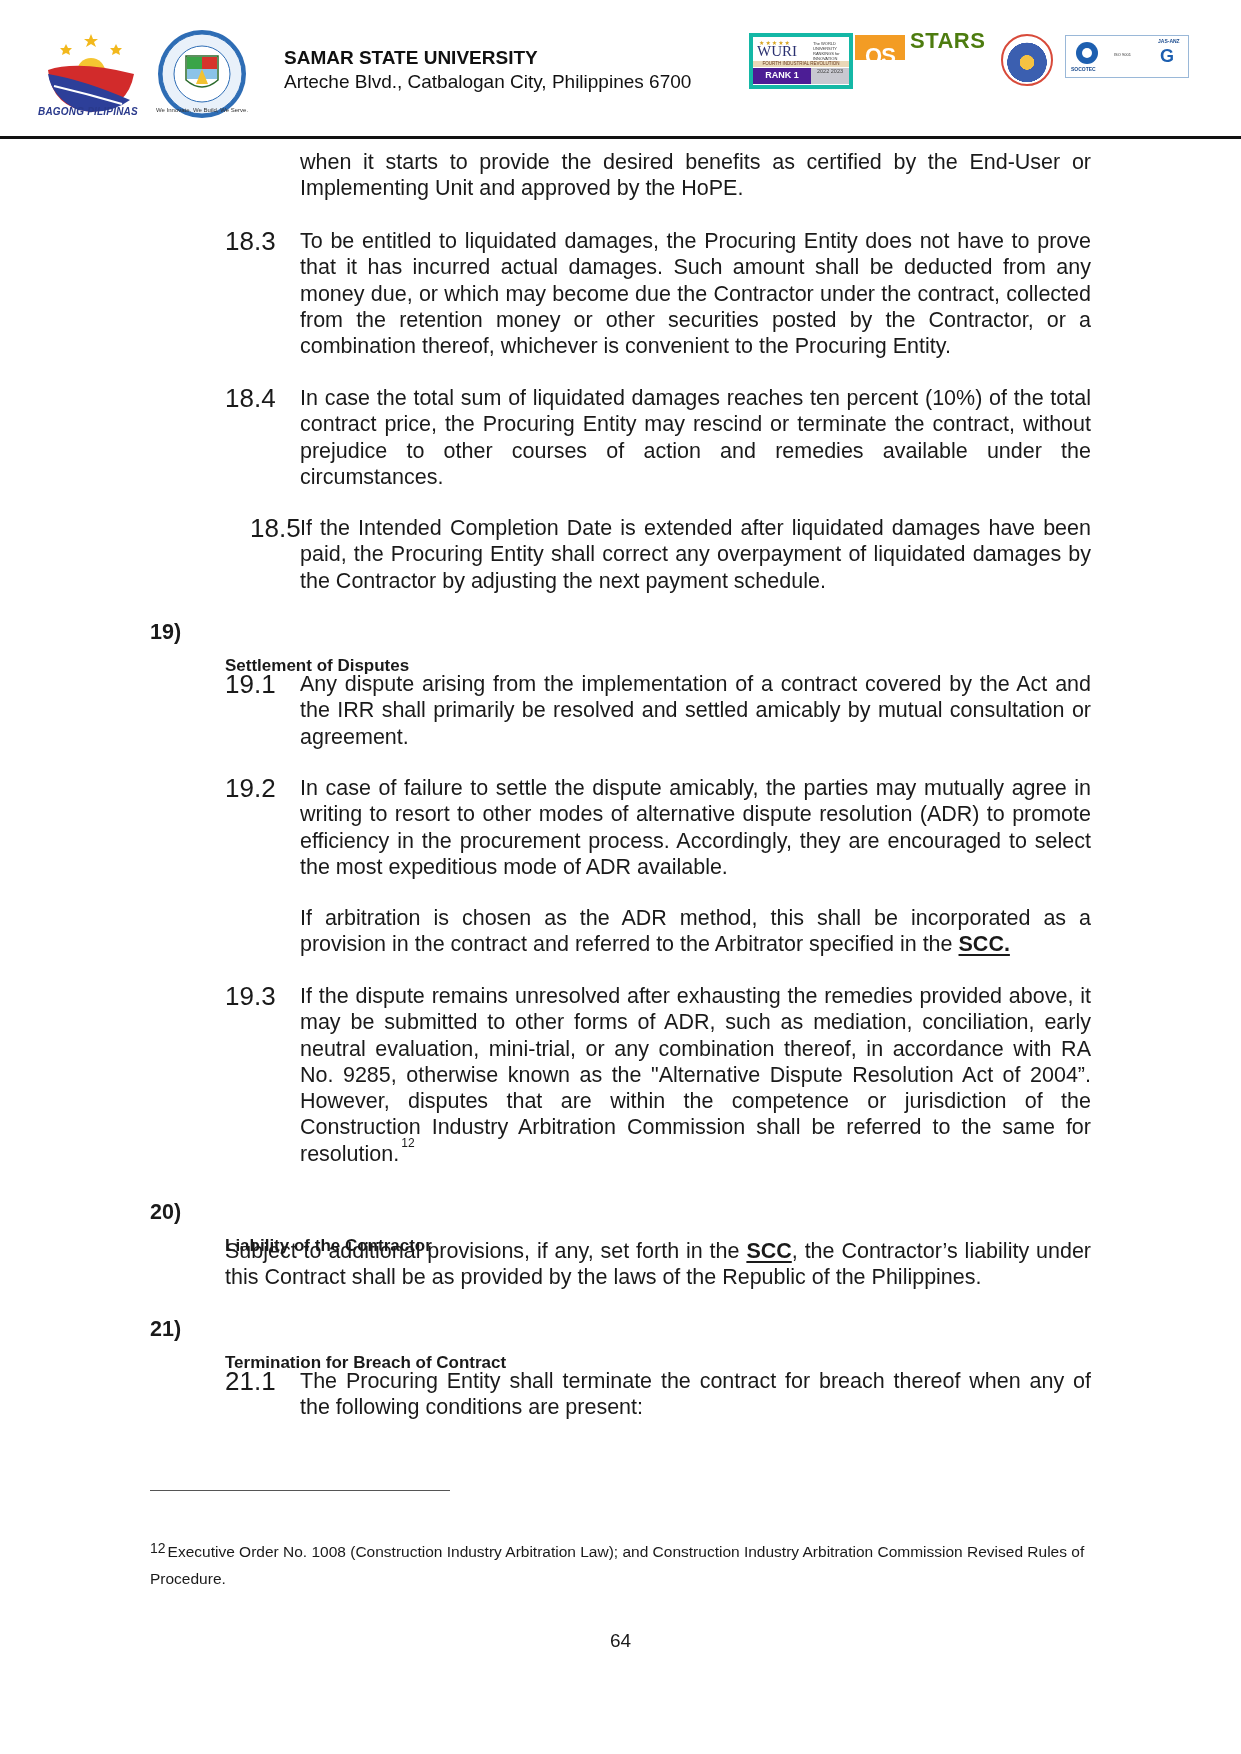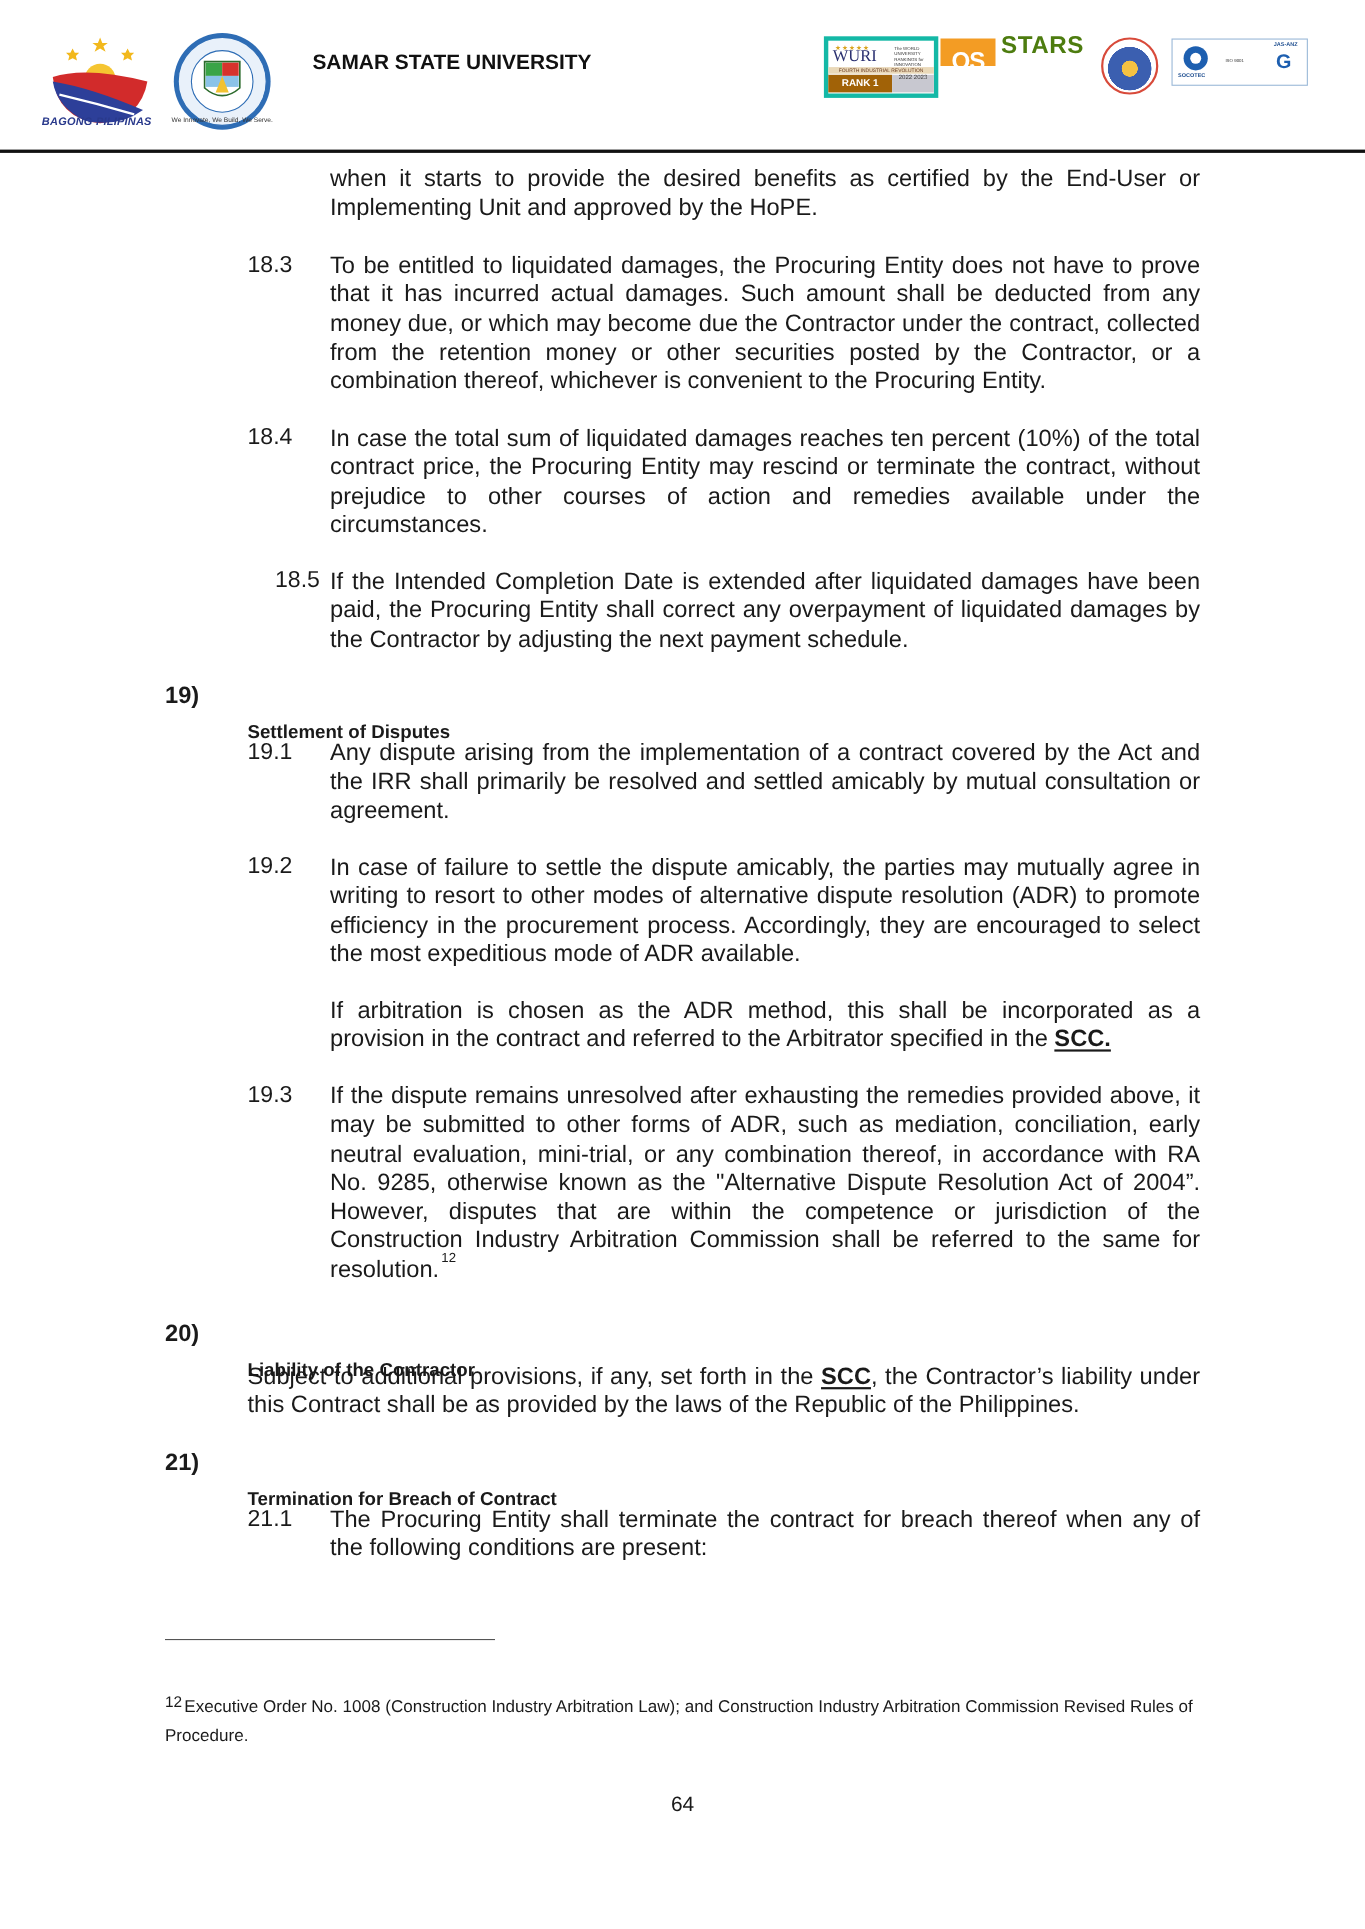--- a/index.html
+++ b/index.html
@@ -11,37 +11,37 @@
   .logo-bp-text { position: absolute; left: 38px; top: 106px; font-size: 10px; font-weight: bold; font-style: italic; color: #2a3a8c; letter-spacing: 0.2px; }
   .logo-ssu { position: absolute; left: 156px; top: 28px; width: 92px; height: 92px; }
   .logo-ssu-tag { position: absolute; left: 156px; top: 107px; font-size: 6px; color: #333; }
   .uni-name { position: absolute; left: 284px; top: 47px; font-size: 19px; font-weight: bold; color: #111; }
   .uni-addr { position: absolute; left: 284px; top: 71px; font-size: 19px; color: #111; }
   .badge-wuri { position: absolute; left: 749px; top: 33px; width: 96px; height: 48px; border: 4px solid #14b8a6; background:#fff; }
   .wuri-stars { position:absolute; left:6px; top:2px; font-size:6px; color:#d9a520; letter-spacing:1px;}
   .wuri-word { position:absolute; left:4px; top:6px; font-family:"Liberation Serif", serif; font-size:15px; color:#2a3070; }
   .wuri-small { position:absolute; left:60px; top:4px; font-size:4px; color:#333; width:34px; line-height:5px;}
   .wuri-band { position:absolute; left:0; top:24px; width:96px; height:6px; background:#e9d8b8; font-size:4.5px; color:#6a3a20; text-align:center; line-height:6px; }
-  .wuri-rank { position:absolute; left:0; top:31px; width:58px; height:16px; background:#a16207; color:#fff; font-size:9px; font-weight:bold; text-align:center; line-height:14px; }
+  .wuri-rank { position:absolute; left:0; top:31px; width:58px; height:16px; background:#4c1d95; color:#fff; font-size:9px; font-weight:bold; text-align:center; line-height:14px; }
   .wuri-year { position:absolute; left:58px; top:31px; width:38px; height:16px; background:#c8c8d0; color:#444; font-size:5.5px; text-align:center; line-height:7px; }
   .badge-qs { position: absolute; left: 855px; top: 35px; width: 50px; height: 25px; background: #f39c24; color:#fff; font-weight:bold; font-size:22px; text-align:center; line-height:42px; letter-spacing:-1px; }
   .qs-stars { position: absolute; left: 910px; top: 28px; font-size: 22px; font-weight: bold; color: #4d7c0f; letter-spacing: 0.5px; }
   .badge-round { position: absolute; left: 1001px; top: 34px; width: 48px; height: 48px; border-radius: 50%; border: 2px solid #d84a3a; background: radial-gradient(circle at 50% 55%, #f5c242 0 20%, #3b5fb0 21% 55%, #ffffff 56%); }
   .badge-socotec { position: absolute; left: 1065px; top: 35px; width: 122px; height: 41px; border: 1px solid #9ab8d8; background:#fff; }
   .soc-circle { position:absolute; left:10px; top:6px; width:22px; height:22px; border-radius:50%; background:#1d5fb0; }
   .soc-circle:after { content:""; position:absolute; left:6px; top:6px; width:10px; height:10px; border-radius:50%; background:#fff; }
   .soc-name { position:absolute; left:5px; top:30px; font-size:5px; font-weight:bold; color:#1d4d8f; }
   .soc-iso { position:absolute; left:48px; top:16px; font-size:4px; color:#333; }
   .soc-jas { position:absolute; left:92px; top:2px; font-size:5px; color:#1d4d8f; font-weight:bold; }
   .soc-g { position:absolute; left:94px; top:10px; font-size:18px; color:#1d5fb0; font-weight:bold; }
 
   .page { position: absolute; left: 0; top: 0; width: 1241px; }
   .txt { position: absolute; font-size: 21.5px; line-height: 26.3px; color: #1a1a1a; text-align: justify; }
   .body { left: 300px; width: 791px; }
-  .num { position: absolute; left: 225px; font-size: 21px; line-height: 26.3px; color:#1a1a1a; }
+  .num { position: absolute; left: 225px; font-size: 26px; line-height: 26.3px; color:#1a1a1a; }
   .sec-num { position: absolute; left: 150px; font-size: 21.5px; font-weight: bold; color:#1a1a1a; }
   .sec-title { position: absolute; left: 225px; font-size: 17px; font-weight: bold; color:#1a1a1a;margin-top:36px; }
   .body20 { left: 225px; width: 866px; }
   .ul { font-weight: bold; text-decoration: underline; text-decoration-thickness: 2px; text-underline-offset: 3px; }
   sup.fn { font-size: 12px; vertical-align: 14px; line-height: 0; margin-left: 2px; }
   .fn-rule { position: absolute; left: 150px; top: 1490px; width: 300px; height: 1px; background: #555; }
   .footnote { position: absolute; left: 150px; top: 1538px; width: 942px; font-size: 15.5px; line-height: 27px; color:#1a1a1a; }
   .footnote sup { font-size: 14px; vertical-align: 4px; line-height:0; margin-right: 2px; }
   .page-num { position: absolute; left: 0; width: 1241px; top: 1630px; text-align: center; font-size: 19px; color:#1a1a1a; }
 </style>
@@ -66,20 +66,21 @@
     <circle cx="46" cy="46" r="28" fill="#ffffff" stroke="#2e6db5" stroke-width="1"></circle>
     <path d="M30,28 H62 V52 Q46,66 30,52 Z" fill="#ffffff" stroke="#2b6a2b" stroke-width="1.5"></path>
     <rect x="31" y="29" width="15" height="12" fill="#3aa447"></rect>
     <rect x="46" y="29" width="15" height="12" fill="#d6332c"></rect>
     <rect x="31" y="41" width="30" height="10" fill="#8bc3e8"></rect>
     <polygon points="46,41 40,56 52,56" fill="#f2c231"></polygon>
   </svg>
   <div class="logo-ssu-tag">We Innovate, We Build, We Serve.</div>
 
   <div class="uni-name">SAMAR STATE UNIVERSITY</div>
+  <div class="uni-addr">Arteche Blvd., Catbalogan City, Philippines 6700</div>
 
   <div class="badge-wuri">
     <div class="wuri-stars">★★★★★</div>
     <div class="wuri-word">WURI</div>
     <div class="wuri-small">The WORLD UNIVERSITY RANKINGS for INNOVATION</div>
     <div class="wuri-band">FOURTH INDUSTRIAL REVOLUTION</div>
     <div class="wuri-rank">RANK 1</div>
     <div class="wuri-year">2022 2023</div>
   </div>
 

